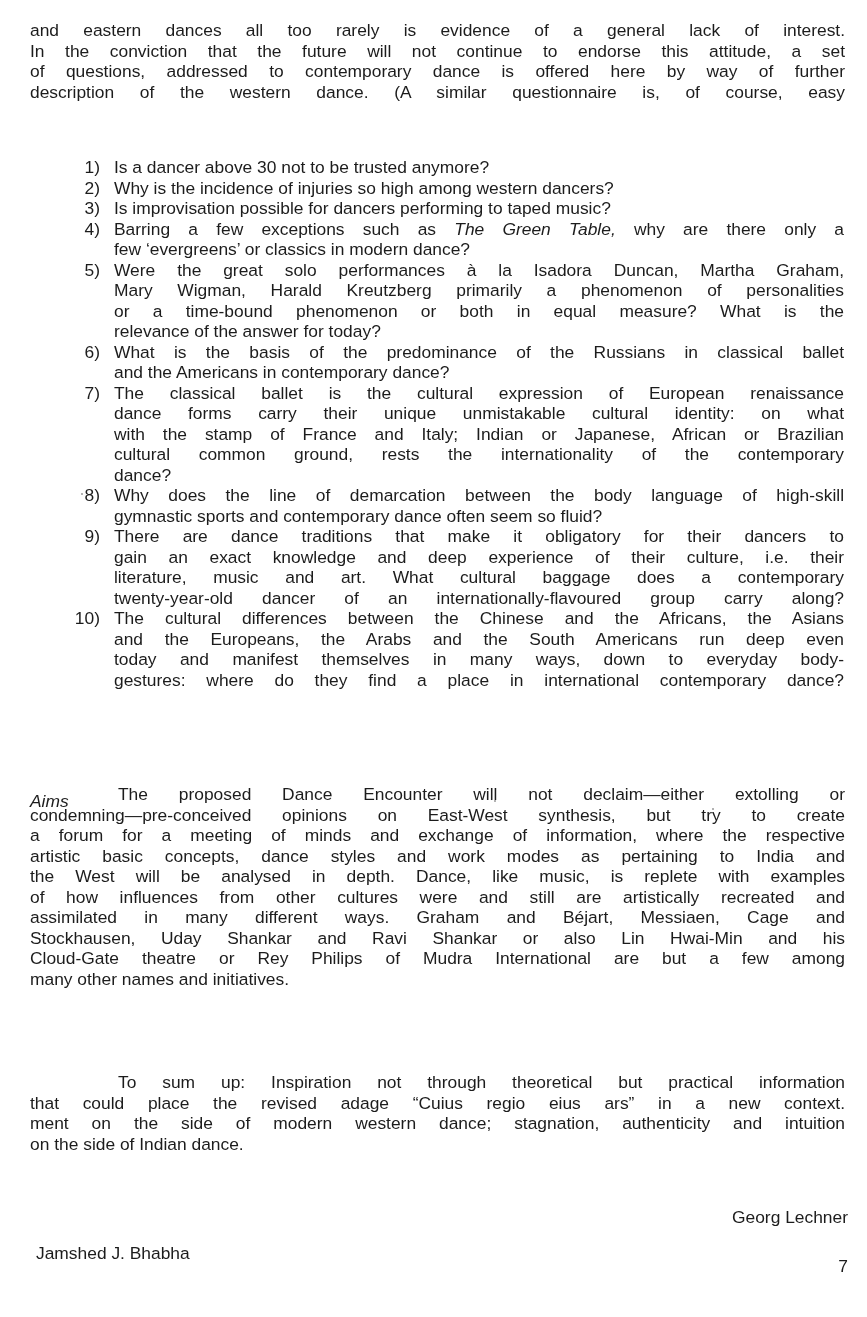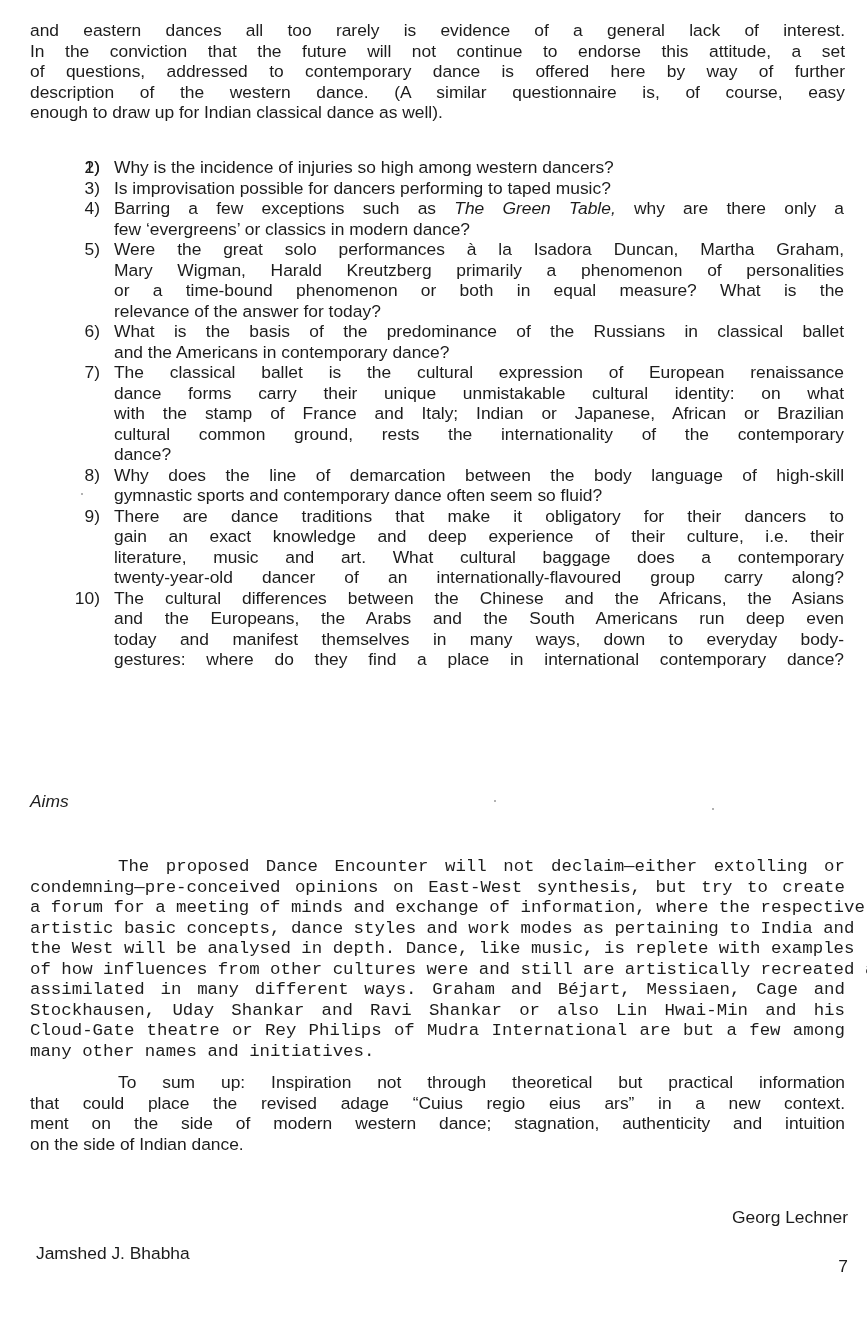--- a/index.html
+++ b/index.html
@@ -24,43 +24,45 @@
   .para .ln.indent { padding-left: 88px; }
   #intro { top: 20px; }
   .qlist { position: absolute; left: 0; top: 157px; width: 867px; margin: 0; padding: 0; list-style: none; }
   .q { position: relative; display: block; line-height: 20.5px; }
   .q .num { position: absolute; left: 58px; width: 42px; text-align: right; }
   .q .body { margin-left: 114px; width: 730px; display: block; }
   .q .body .ln { display: block; white-space: nowrap; text-align: justify; text-align-last: justify; }
   .q .body .ln.last { text-align-last: left; }
   .it { font-style: italic; }
   #aims-heading { position: absolute; left: 30px; top: 791px; font-style: italic; line-height: 20.5px; }
-  #aims-para { top: 857px; font-family: Liberation Mono, monospace; }
+  #aims-para { top: 784px; }
   #sumup-para { top: 1072px; }
   #sig-left { position: absolute; left: 36px; top: 1207px; line-height: 20.5px; margin-top: 36px; }
   #sig-right { position: absolute; right: 19px; top: 1207px; line-height: 20.5px; }
   #page-num { position: absolute; right: 19px; top: 1256px; line-height: 20.5px; }
   .speck { position: absolute; width: 2px; height: 2px; background: #999; border-radius: 1px; }
 </style>
 </head>
 <body>
 
 <div class="page">
 
   <p class="para" id="intro">
     <span class="ln">and eastern dances all too rarely is evidence of a general lack of interest.</span>
     <span class="ln">In the conviction that the future will not continue to endorse this attitude, a set</span>
     <span class="ln">of questions, addressed to contemporary dance is offered here by way of further</span>
     <span class="ln">description of the western dance. (A similar questionnaire is, of course, easy</span>
-    <span class="ln last">enough to draw up for Indian classical dance as well).</span>
   </p>
 
   <ol class="qlist">
     <li class="q">
       <span class="num">1)</span>
+      <span class="body">
+        <span class="ln last">Is a dancer above 30 not to be trusted anymore?</span>
+      </span>
     </li>
     <li class="q">
       <span class="num">2)</span>
       <span class="body">
         <span class="ln last">Why is the incidence of injuries so high among western dancers?</span>
       </span>
     </li>
     <li class="q">
       <span class="num">3)</span>
       <span class="body">

